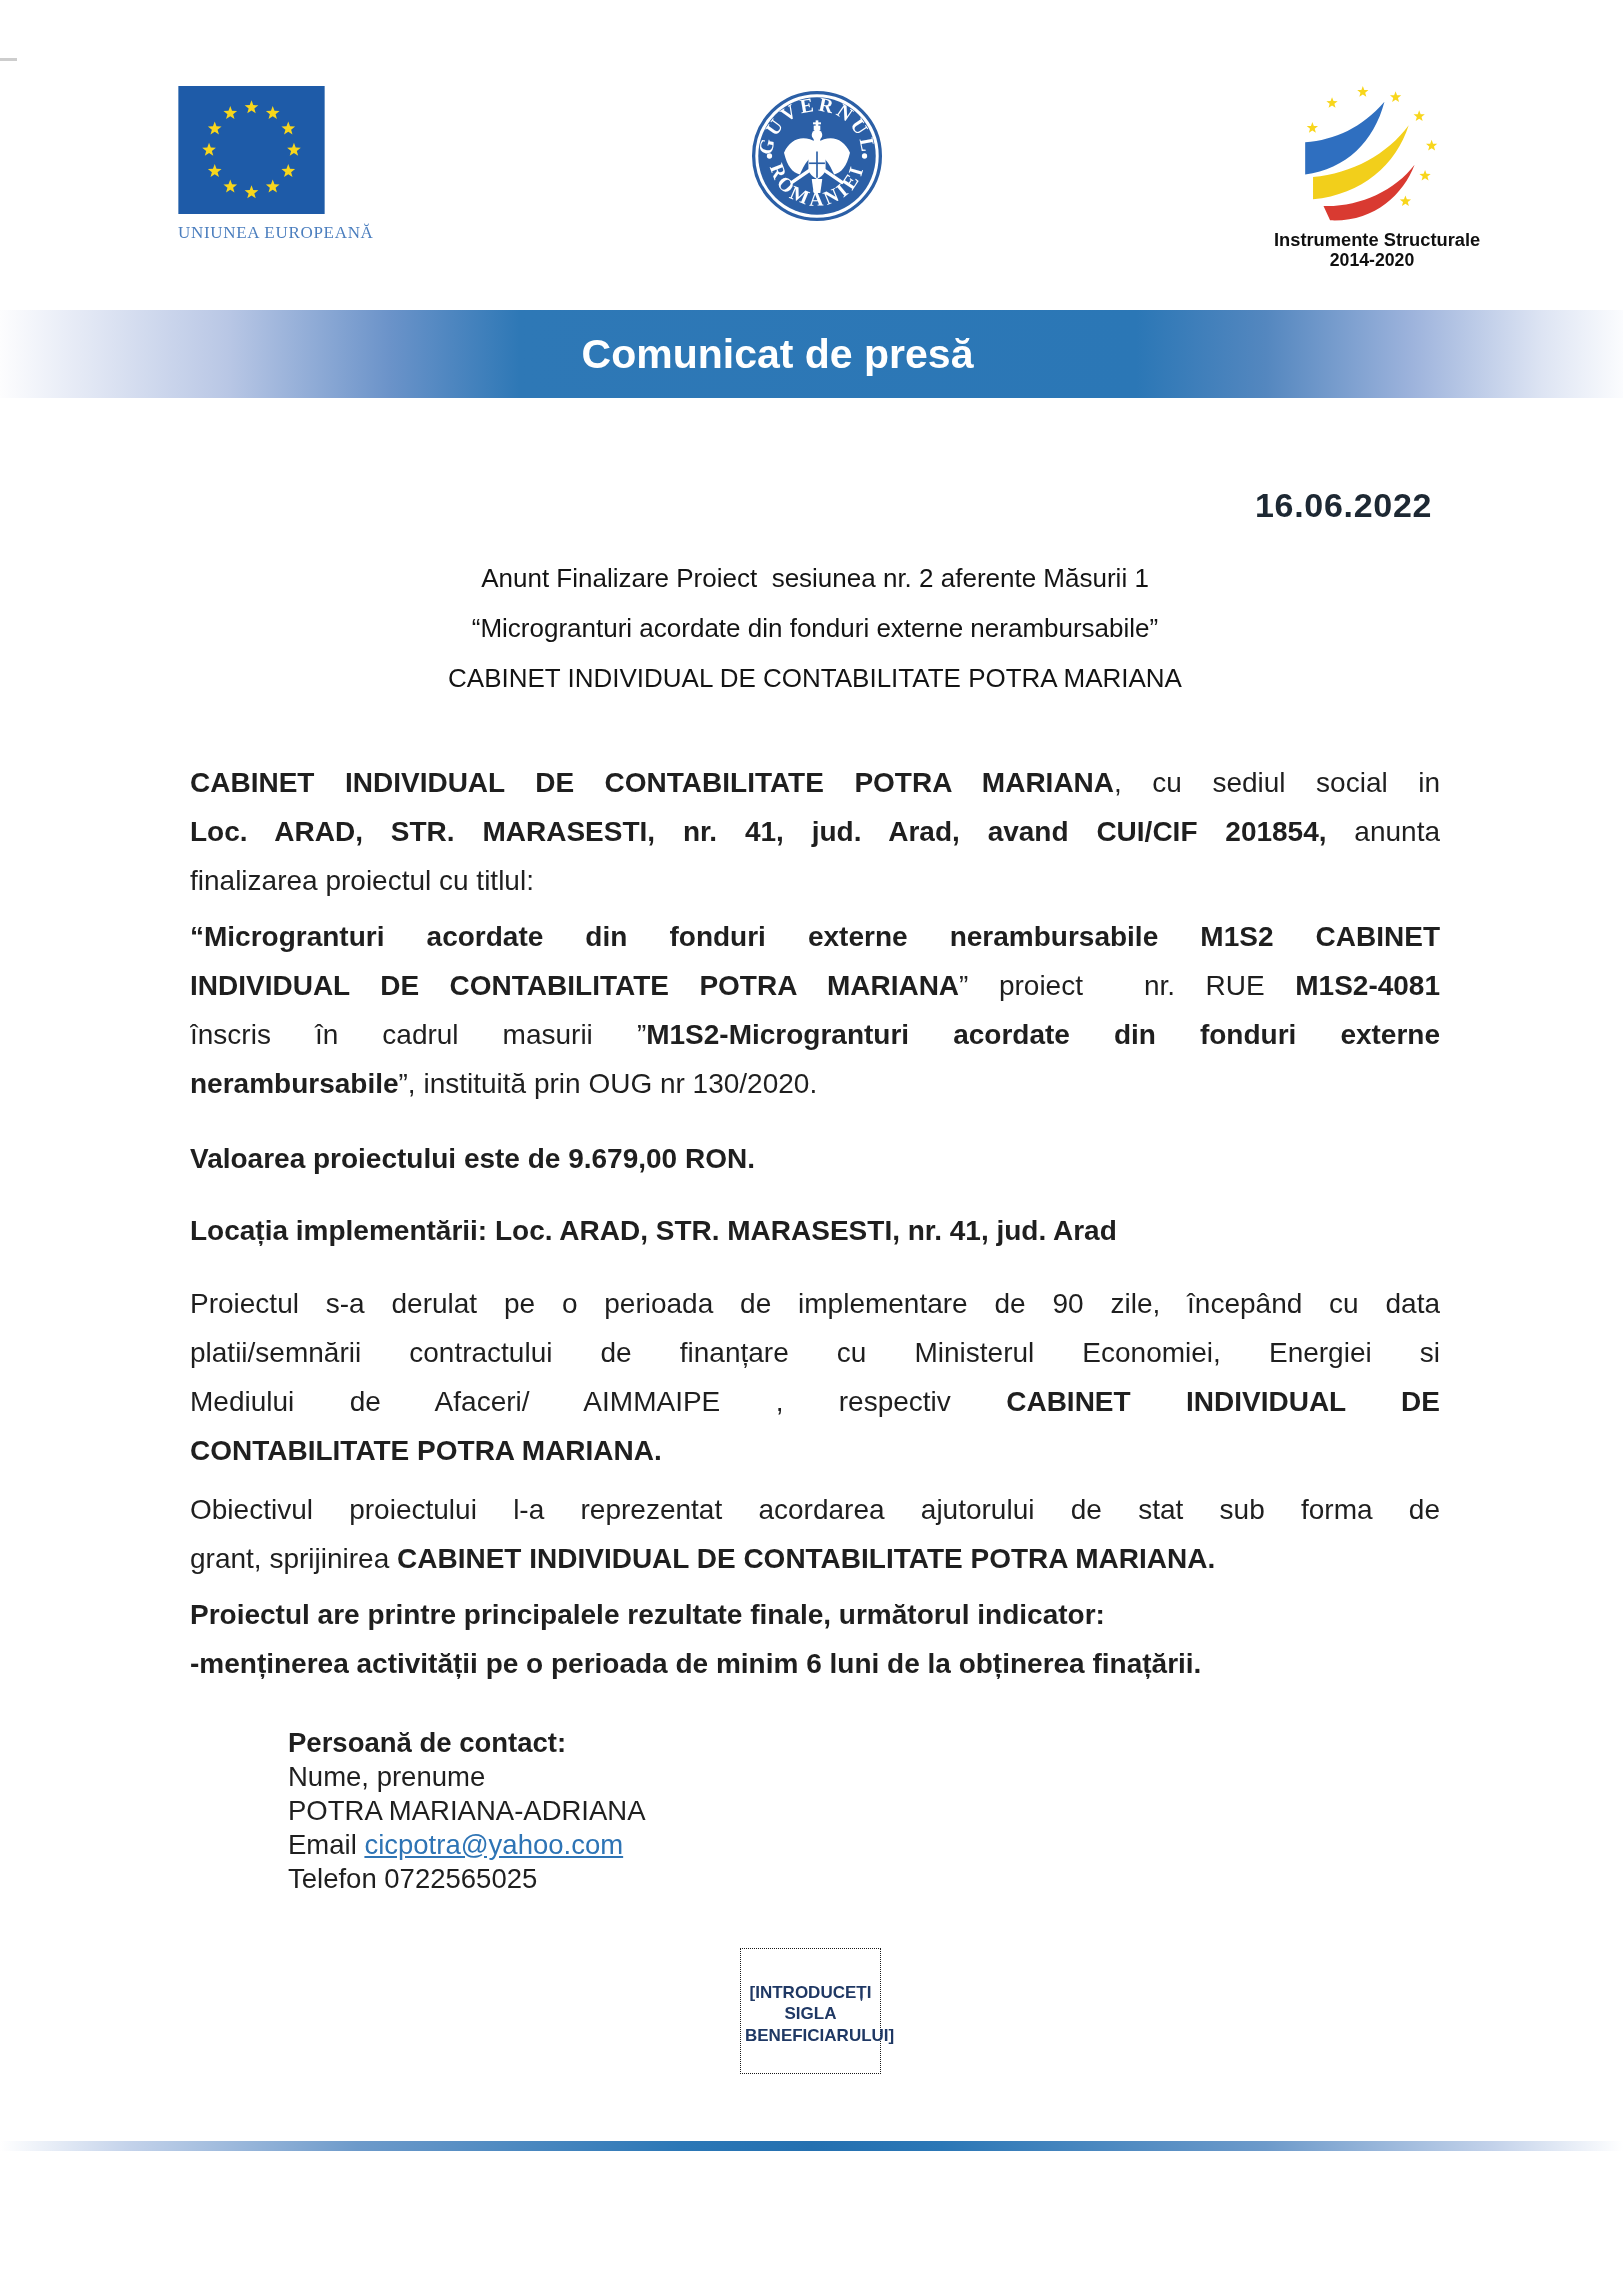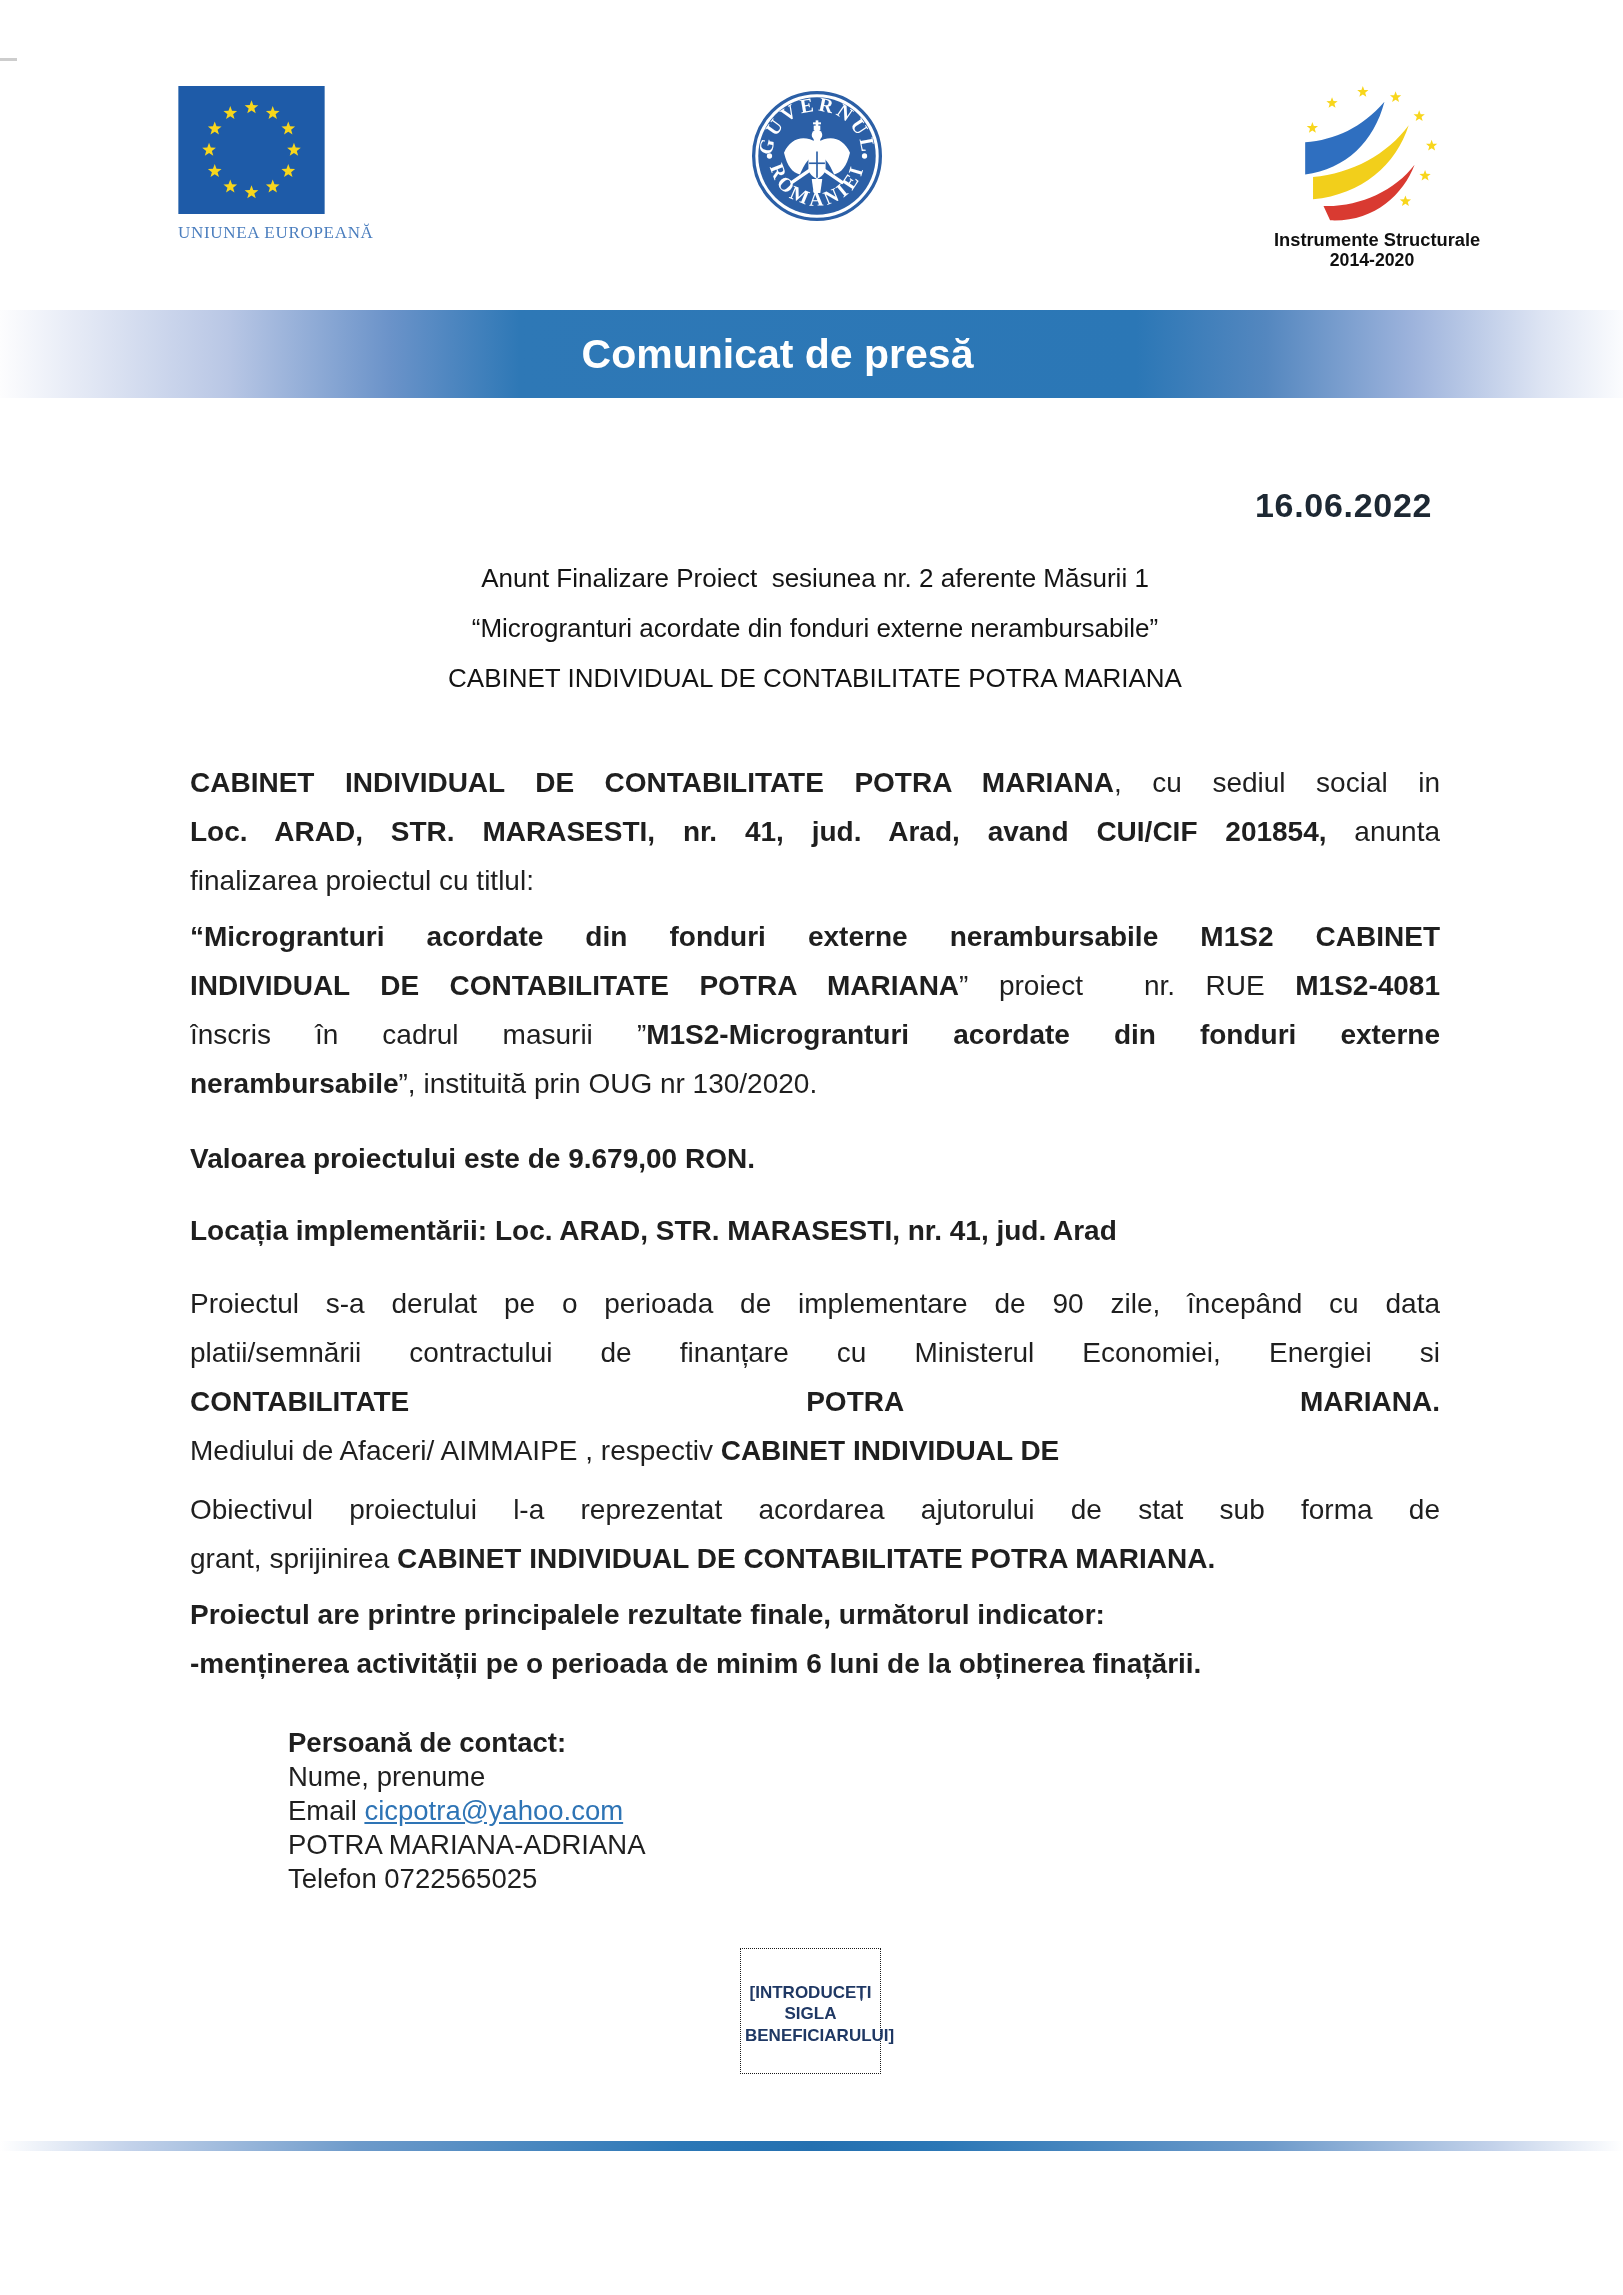--- a/index.html
+++ b/index.html
@@ -178,37 +178,37 @@
         <div class="jline"><span class="b">nerambursabile</span><span>”, instituită prin OUG nr 130/2020.</span></div>
       </div>
 
     <div class="single value-line"><span class="b">Valoarea proiectului este de 9.679,00 RON.</span></div>
 
     <div class="single location-line"><span class="b">Locația implementării: Loc. ARAD, STR. MARASESTI, nr. 41, jud. Arad</span></div>
 
     <div class="para para-p3 justify">
         <div class="jline"><span>Proiectul s-a derulat pe o perioada de implementare de 90 zile, începând cu data</span></div>
         <div class="jline"><span>platii/semnării contractului de finanțare cu Ministerul Economiei, Energiei si</span></div>
+        <div class="jline"><span>Mediului de Afaceri/ AIMMAIPE , respectiv </span><span class="b">CABINET INDIVIDUAL DE</span></div>
         <div class="jline"><span class="b">CONTABILITATE POTRA MARIANA.</span></div>
-        <div class="jline"><span>Mediului de Afaceri/ AIMMAIPE , respectiv </span><span class="b">CABINET INDIVIDUAL DE</span></div>
       </div>
 
     <div class="para para-p4 justify">
         <div class="jline"><span>Obiectivul proiectului l-a reprezentat acordarea ajutorului de stat sub forma de</span></div>
         <div class="jline"><span>grant, sprijinirea </span><span class="b">CABINET INDIVIDUAL DE CONTABILITATE POTRA MARIANA.</span></div>
       </div>
 
     <div class="plain indicator-intro">Proiectul are printre principalele rezultate finale, următorul indicator:</div>
     <div class="plain">-menținerea activității pe o perioada de minim 6 luni de la obținerea finațării.</div>
 
     <div class="contact">
       <div class="cline b">Persoană de contact:</div>
       <div class="cline">Nume, prenume</div>
+      <div class="cline">POTRA MARIANA-ADRIANA</div>
       <div class="cline"><span>Email</span> <a href="#" class="email-link">cicpotra@yahoo.com</a></div>
-      <div class="cline">POTRA MARIANA-ADRIANA</div>
       <div class="cline"><span>Telefon</span> <span>0722565025</span></div>
     </div>
 
     <div class="sigla-box">
       <span>[INTRODUCEȚI SIGLA BENEFICIARULUI]</span>
     </div>
   </main>
 
   <div class="footer-bar"></div>
 </div>

